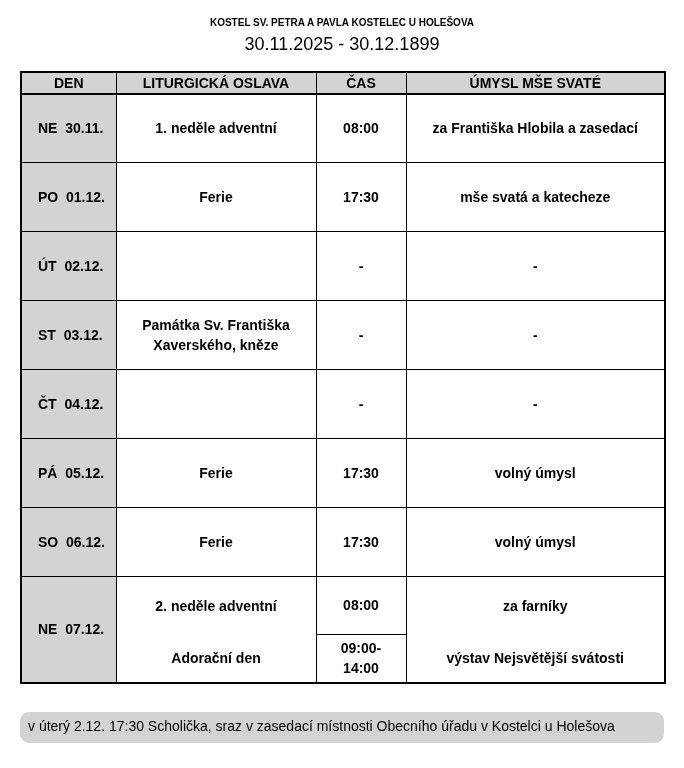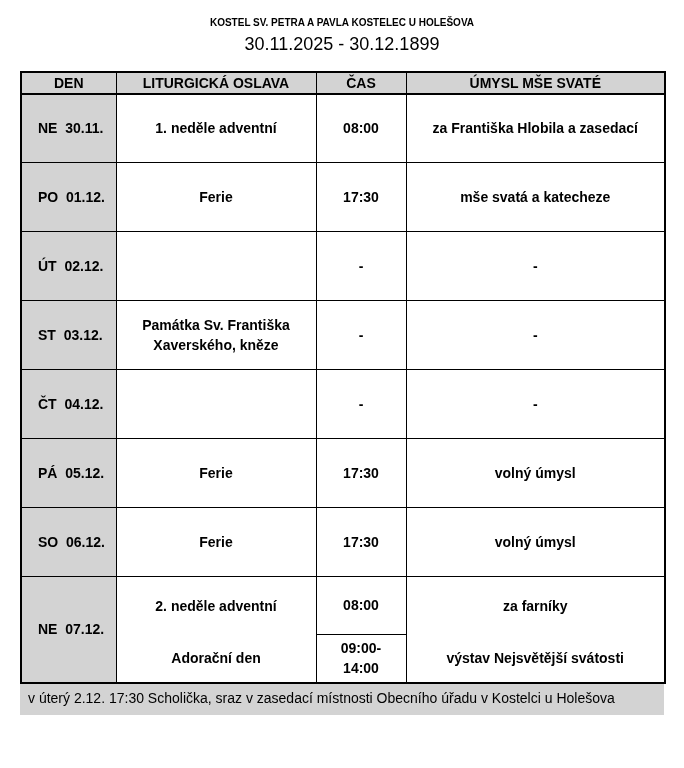--- a/index.html
+++ b/index.html
@@ -57,25 +57,26 @@
   }
   tr.body-row { height: 69px; }
   tr.has-sub  { height: 58px; }
   tr.subrow   { height: 32px; }
   
   tr.has-sub td.oslava, tr.has-sub td.umysl { border-bottom: none; }
   tr.subrow  td.oslava, tr.subrow  td.umysl { border-top: none; }
 
   .footer-note {
     width: 644px;
-    margin-top: 0;
+    margin-top: 28px;
     background: #d3d3d3;
     font-size: 14px;
     line-height: 1.5;
     padding: 4px 8px 6px 8px;
+    border-radius: 9px;
   }
 </style>
 </head>
 <body>
 
 <div class="page">
 
   <div class="title-block">
     <div class="title-line2">KOSTEL SV. PETRA A PAVLA KOSTELEC U HOLEŠOVA</div>
     <div class="title-line3">30.11.2025 - 30.12.1899</div>

